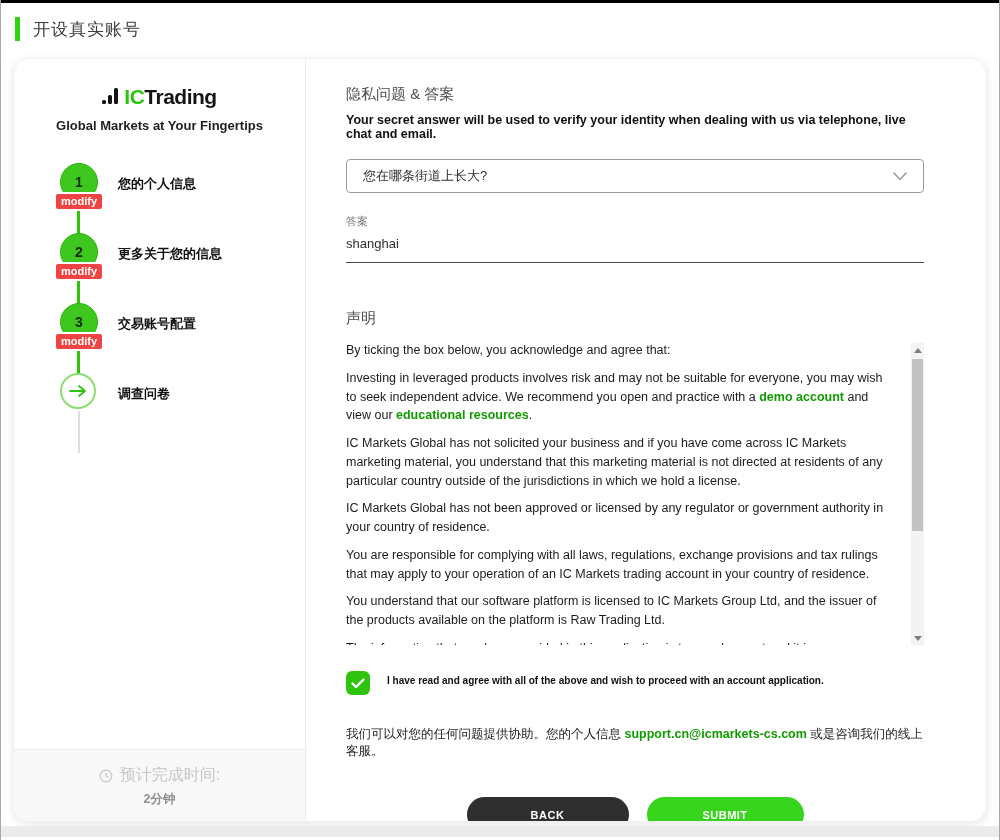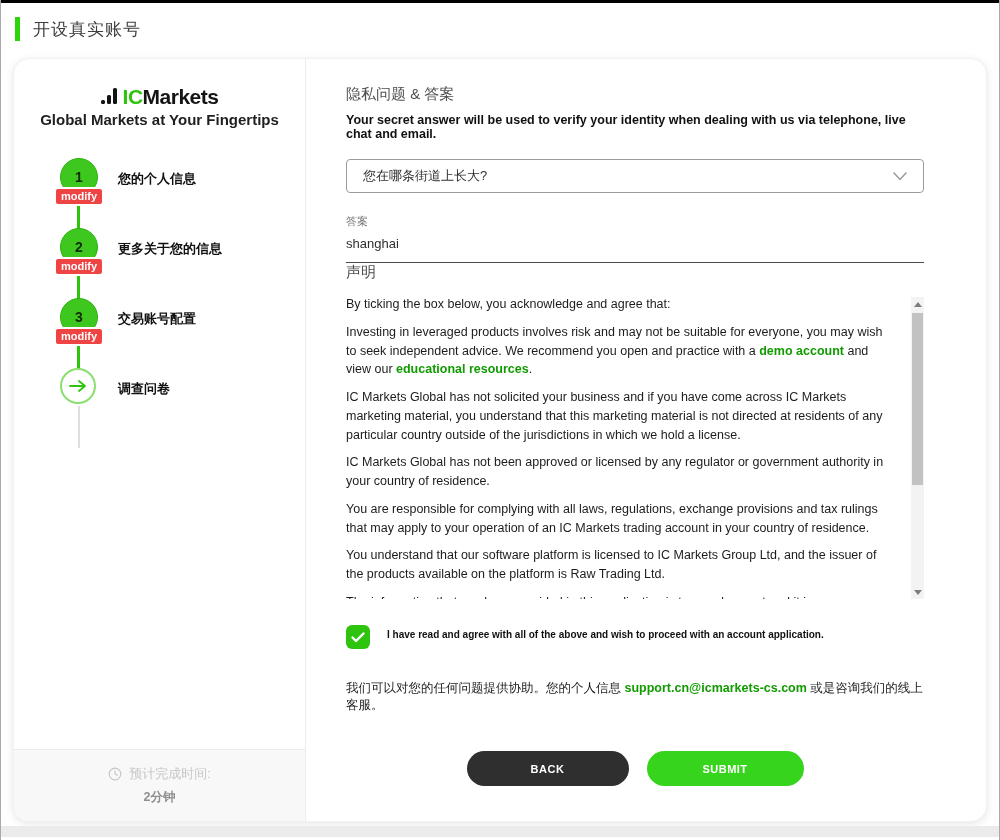--- a/index.html
+++ b/index.html
@@ -24,21 +24,21 @@
     box-shadow:0 2px 8px rgba(0,0,0,.10); display:flex; overflow:hidden;
   }
 
   
   .sidebar { width:292px; flex-shrink:0; border-right:1px solid #ededed; display:flex; flex-direction:column; }
   .logo-block { text-align:center; padding-top:26px; }
   .logo-row { display:inline-flex; align-items:flex-end; }
   .logo-bars { margin-right:3px; margin-bottom:3px; }
   .logo-ic { color:#2ec40e; font-weight:700; font-size:21px; letter-spacing:-0.5px; }
   .logo-markets { color:#141414; font-weight:700; font-size:21px; letter-spacing:-0.5px; }
-  .tagline { font-size:15px; font-weight:700; color:#1f1f1f; margin-top:1px; }
+  .tagline { font-size:13px; font-weight:700; color:#1f1f1f; margin-top:8px; }
 
   .stepper { position:relative; margin:30px 0 0 46px; }
   .step { position:relative; height:70px; }
   .step-connector { position:absolute; left:17px; top:38px; width:3px; height:34px; background:#2ec40e; }
   .step-circle {
     position:absolute; left:0; top:0; width:38px; height:38px; border-radius:50%;
     background:#3ec71f; border:1px solid #2bb30b; display:flex; align-items:center; justify-content:center;
     font-weight:700; font-size:14px; color:#102b05; z-index:1;
   }
   .step-circle.outline { width:36px; height:36px; background:#fff; border:2px solid #8adf6e; }
@@ -47,39 +47,39 @@
     background:#ef4444; color:#fff; font-weight:700; font-size:11px;
     padding:1px 5px 2px; border-radius:4px; border:2px solid #fff; white-space:nowrap;
   }
   .step-label { position:absolute; left:58px; top:12px; font-weight:700; font-size:13px; color:#111; white-space:nowrap; }
   .step-tail { position:absolute; left:18px; top:38px; width:2px; height:42px; background:#dedede; }
 
   .sidebar-footer {
     margin-top:auto; border-top:1px solid #ececec; background:#f8f8f8;
     height:72px; text-align:center; padding-top:15px;
   }
-  .eta-line1 { font-size:13px; color:#c6c6c6; display:inline-flex; align-items:center; gap:7px; }
+  .eta-line1 { font-size:16px; color:#c6c6c6; display:inline-flex; align-items:center; gap:7px; }
   .eta-line2 { font-size:12.5px; font-weight:700; color:#8f8f8f; margin-top:4px; }
 
   
   .main { flex:1; padding:26px 62px 0 40px; position:relative; }
   .section-title { font-size:15px; color:#4f4f4f; }
   .subtitle { font-size:12.5px; font-weight:700; color:#111; margin-top:9px; }
 
   .select-box {
     margin-top:18px; height:34px; border:1px solid #9b9b9b; border-radius:4px;
     display:flex; align-items:center; padding:0 16px; font-size:13px; color:#2f2f2f;
     background:#fff; cursor:pointer;
   }
   .select-box .chev { margin-left:auto; }
 
   .answer-label { margin-top:21px; font-size:11px; color:#767676; }
   .answer-value { margin-top:7px; font-size:13px; color:#2f2f2f; padding-bottom:11px; border-bottom:1px solid #4a4a4a; }
 
-  .decl-title { }
+  .decl-title { margin-top:46px; }
   .scrollbox { position:relative; margin-top:13px; height:304px; overflow:hidden; }
   .scroll-content { padding-right:38px; font-size:12.5px; line-height:1.5; color:#1c1c1c; }
   .scroll-content p { margin-bottom:9px; }
   .green-link { color:#119b00; font-weight:700; cursor:pointer; }
 
   .scrollbar { position:absolute; right:0; top:2px; bottom:0; width:13px; background:#f3f3f3; }
   .sb-arrow { position:absolute; left:0; width:13px; height:14px; display:flex; align-items:center; justify-content:center; }
   .sb-arrow.up { top:0; } .sb-arrow.down { bottom:0; }
   .tri-up { width:0; height:0; border-left:4px solid transparent; border-right:4px solid transparent; border-bottom:5px solid #7e7e7e; }
   .tri-down { width:0; height:0; border-left:4px solid transparent; border-right:4px solid transparent; border-top:5px solid #7e7e7e; }
@@ -112,21 +112,21 @@
 
     <div class="sidebar">
       <div class="logo-block">
         <span class="logo-row">
           <svg class="logo-bars" width="19" height="19" viewBox="0 0 19 19">
             <rect x="0" y="13" width="4" height="4" rx="1.5" fill="#141414"></rect>
             <rect x="6" y="8" width="4" height="9" rx="1.5" fill="#141414"></rect>
             <rect x="12" y="1" width="4" height="16" rx="1.5" fill="#141414"></rect>
           </svg>
           <span class="logo-ic">IC</span>
-          <span class="logo-markets">Markets</span>
+          <span class="logo-markets">Trading</span>
         </span>
         <div class="tagline">Global Markets at Your Fingertips</div>
       </div>
 
       <div class="stepper">
         <div class="step">
           <span class="step-connector"></span>
           <span class="step-circle">1</span>
           <span class="step-badge">modify</span>
           <span class="step-label">您的个人信息</span>

